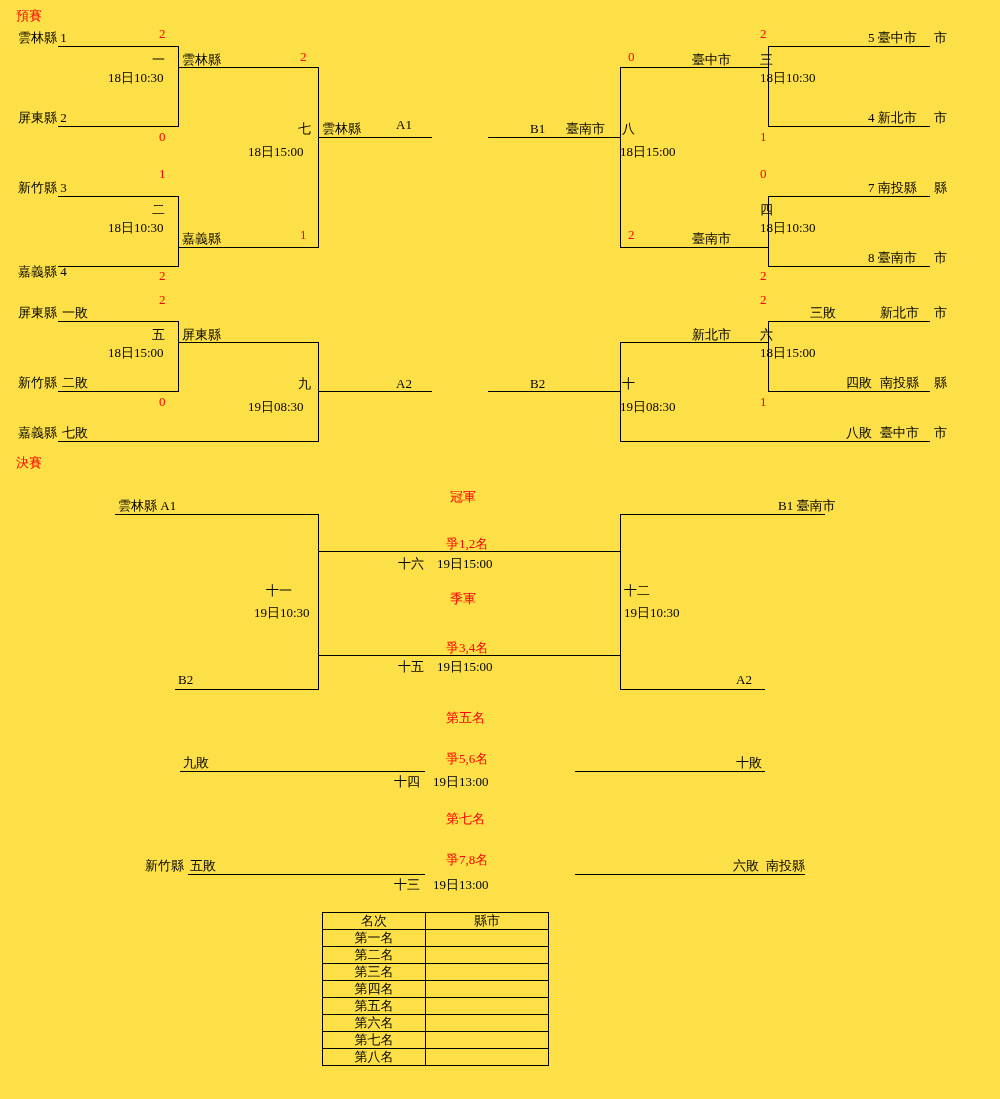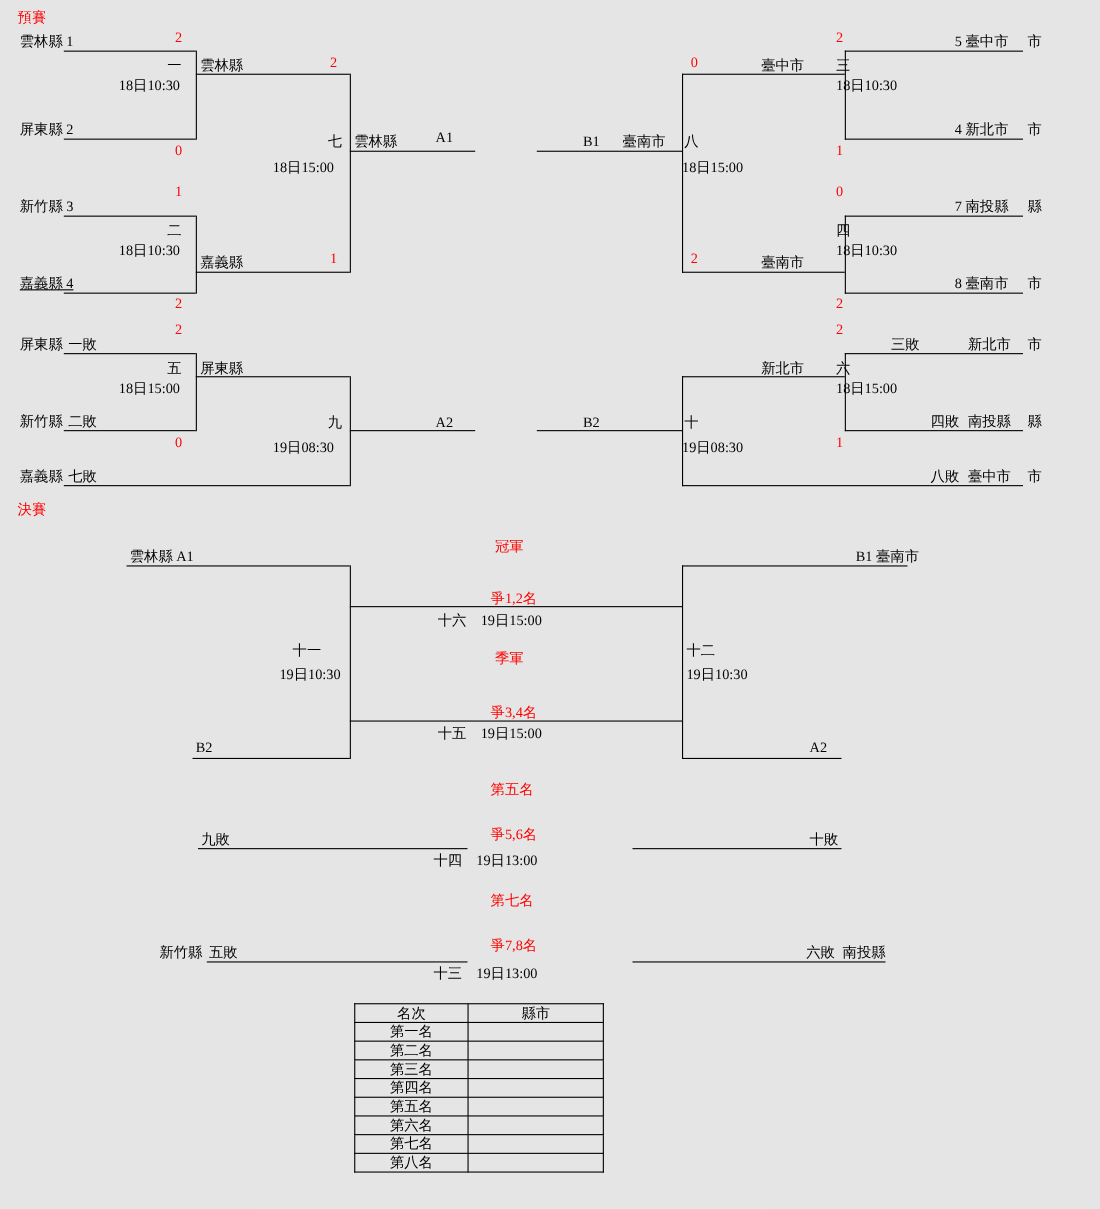--- a/index.html
+++ b/index.html
@@ -1,18 +1,18 @@
 <!DOCTYPE html>
 <html><head>
 <meta charset="utf-8">
 <style>
   * { margin:0; padding:0; box-sizing:border-box; }
   html,body { background:#fff; }
   .stage {
-    position:relative; width:1000px; height:1099px; background:#e5e5e5;
+    position:relative; width:1000px; height:1099px; background:#fde047;
     font-family:"Liberation Serif","DejaVu Serif",serif;
     font-size:13px; color:#000; overflow:hidden;
   }
   .t { position:absolute; white-space:nowrap; line-height:15px; }
   .red { color:#ff0000; }
   .hl { position:absolute; height:1px; background:#000; }
   .vl { position:absolute; width:1px; background:#000; }
   .rank-table { position:absolute; left:322px; top:912px; border-collapse:collapse; table-layout:fixed; }
   .rank-table th, .rank-table td {
     border:1px solid #000; font-weight:normal; font-size:13px;
@@ -43,21 +43,21 @@
   <div class="vl" style="left:178px;top:46px;height:81px;"></div>
 
   <span class="t" style="left:18px;top:180px;">新竹縣 3</span>
   <span class="t red" style="left:159px;top:166px;">1</span>
   <div class="hl" style="left:58px;top:196px;width:120px;"></div>
   <span class="t" style="left:152px;top:202px;">二</span>
   <span class="t" style="left:108px;top:220px;">18日10:30</span>
   <span class="t" style="left:182px;top:231px;">嘉義縣</span>
   <span class="t red" style="left:300px;top:227px;">1</span>
   <div class="hl" style="left:178px;top:247px;width:140px;"></div>
-  <span class="t" style="left:18px;top:250px;text-decoration:underline;">嘉義縣 4</span>
+  <span class="t" style="left:18px;top:264px;">嘉義縣 4</span>
   <div class="hl" style="left:58px;top:266px;width:120px;"></div>
   <span class="t red" style="left:159px;top:268px;">2</span>
   <div class="vl" style="left:178px;top:196px;height:71px;"></div>
 
   <div class="vl" style="left:318px;top:67px;height:181px;"></div>
   <span class="t" style="left:298px;top:121px;">七</span>
   <span class="t" style="left:322px;top:121px;">雲林縣</span>
   <span class="t" style="left:396px;top:117px;">A1</span>
   <div class="hl" style="left:318px;top:137px;width:114px;"></div>
   <span class="t" style="left:248px;top:144px;">18日15:00</span>

